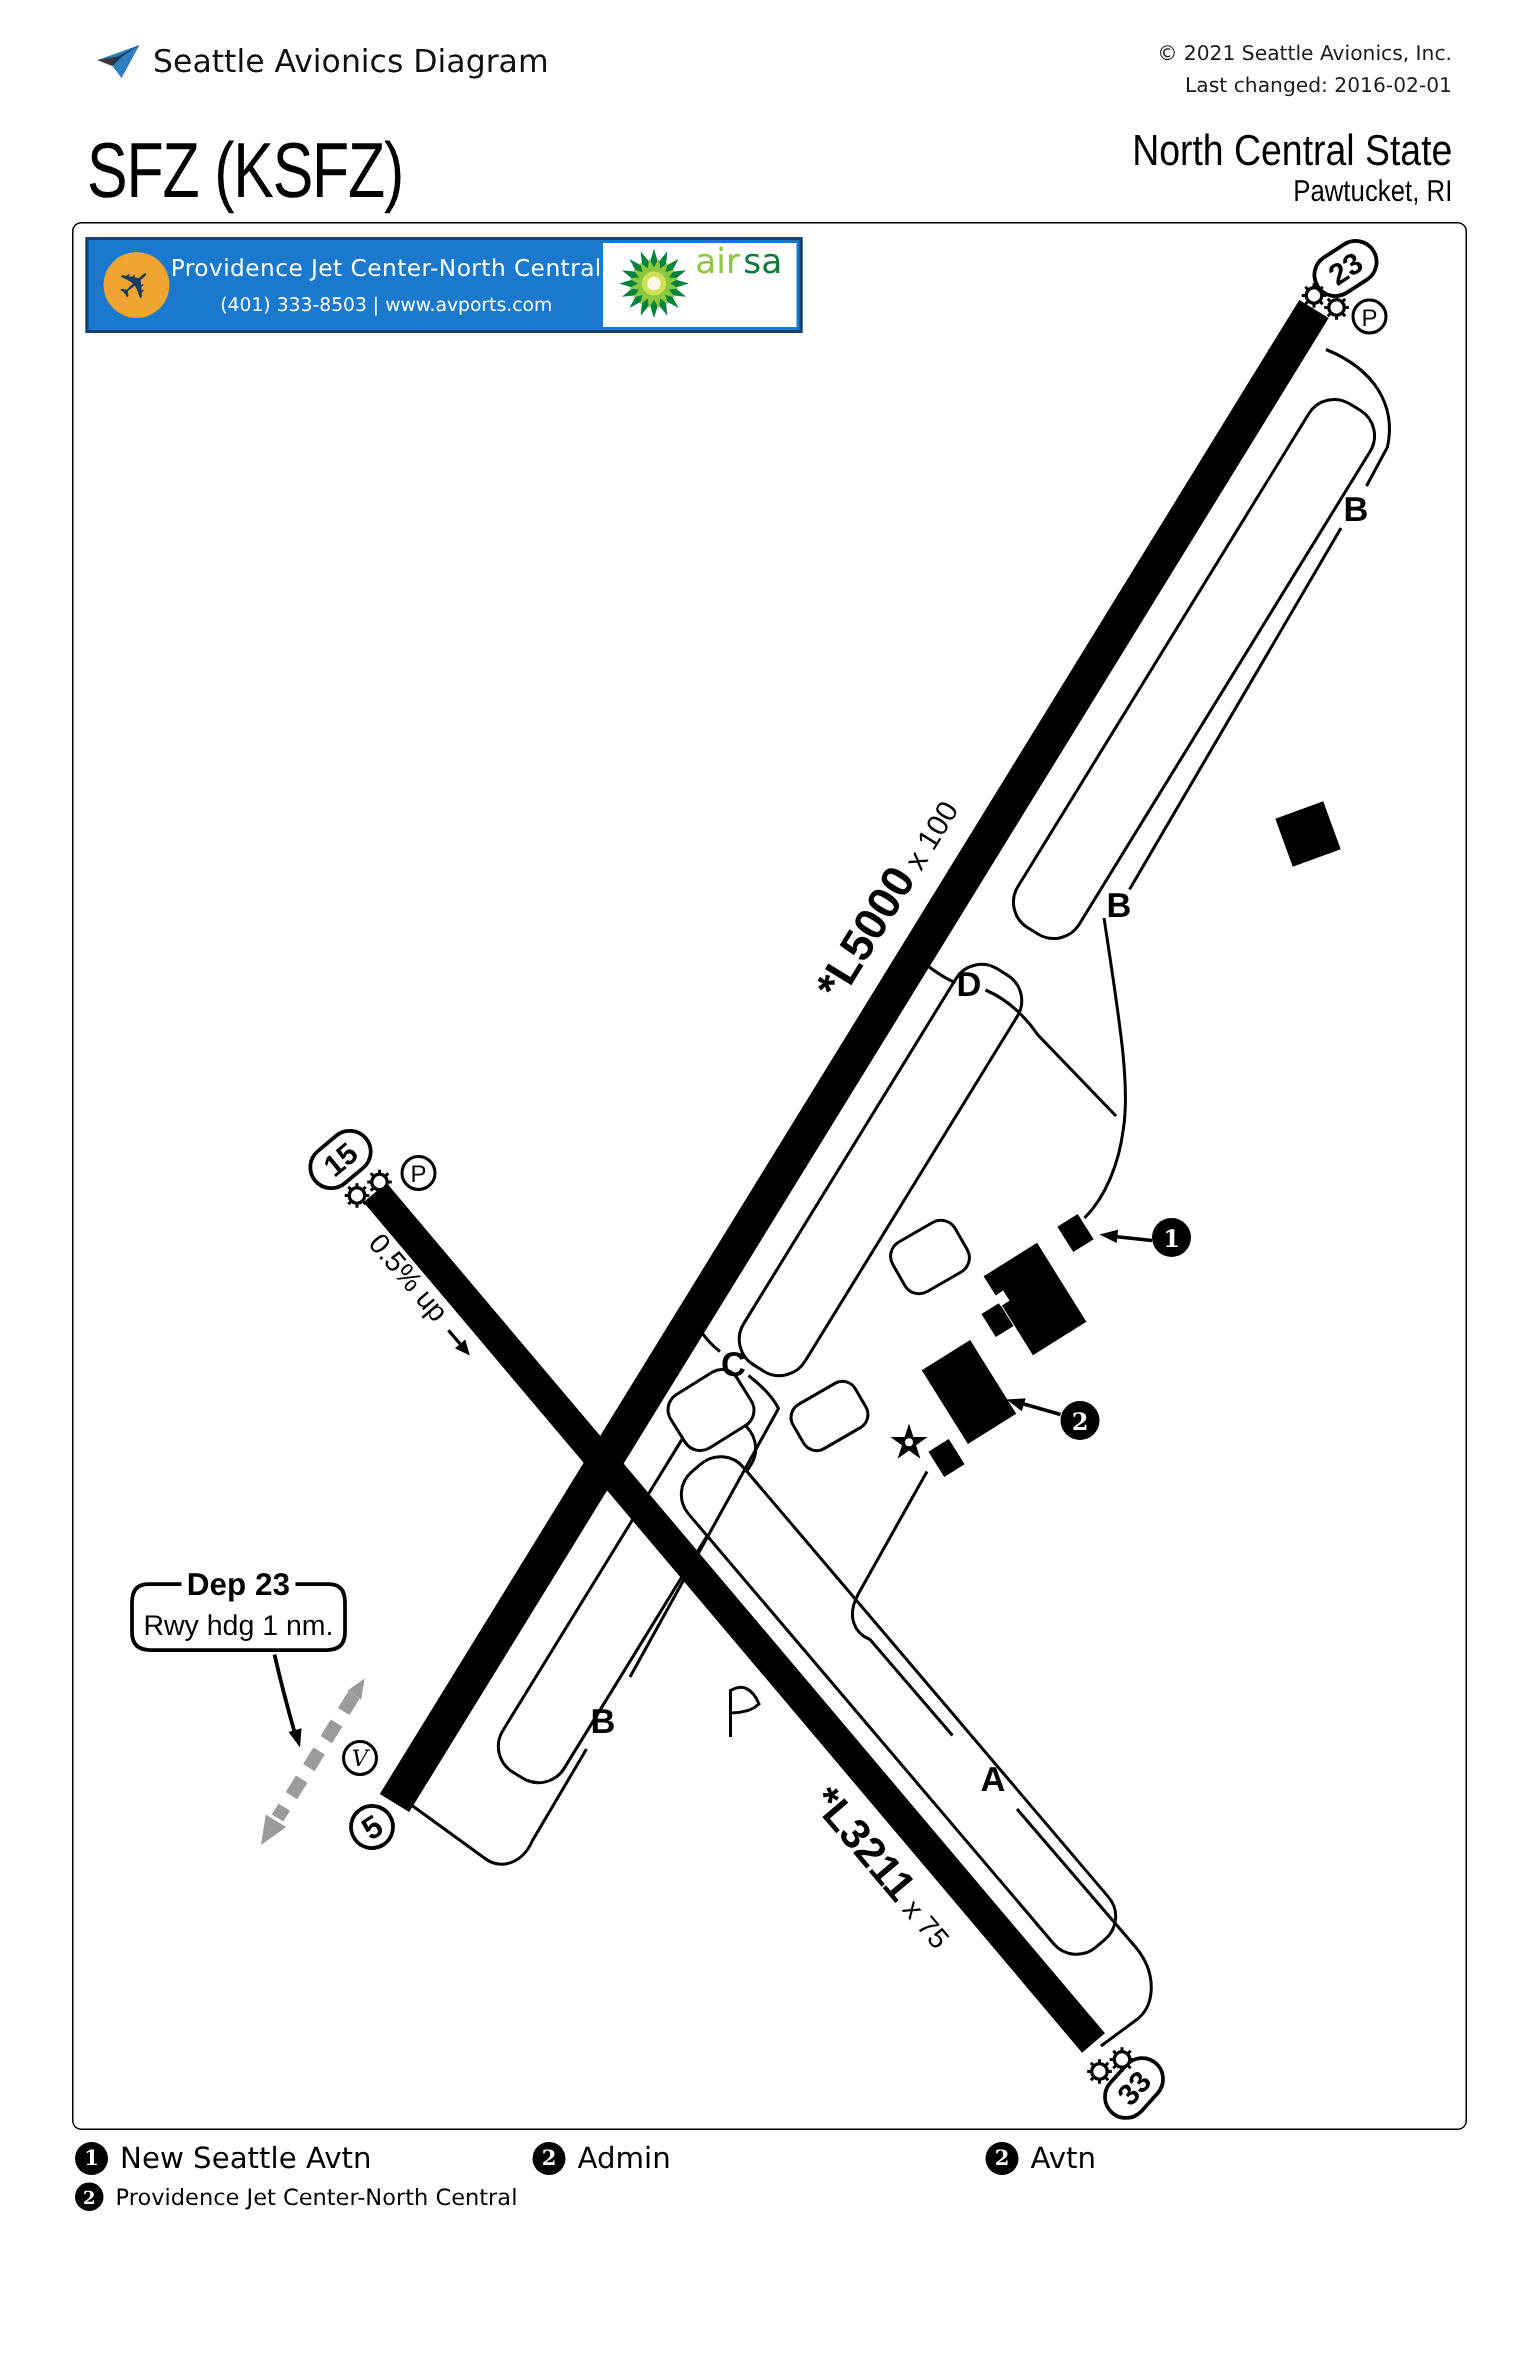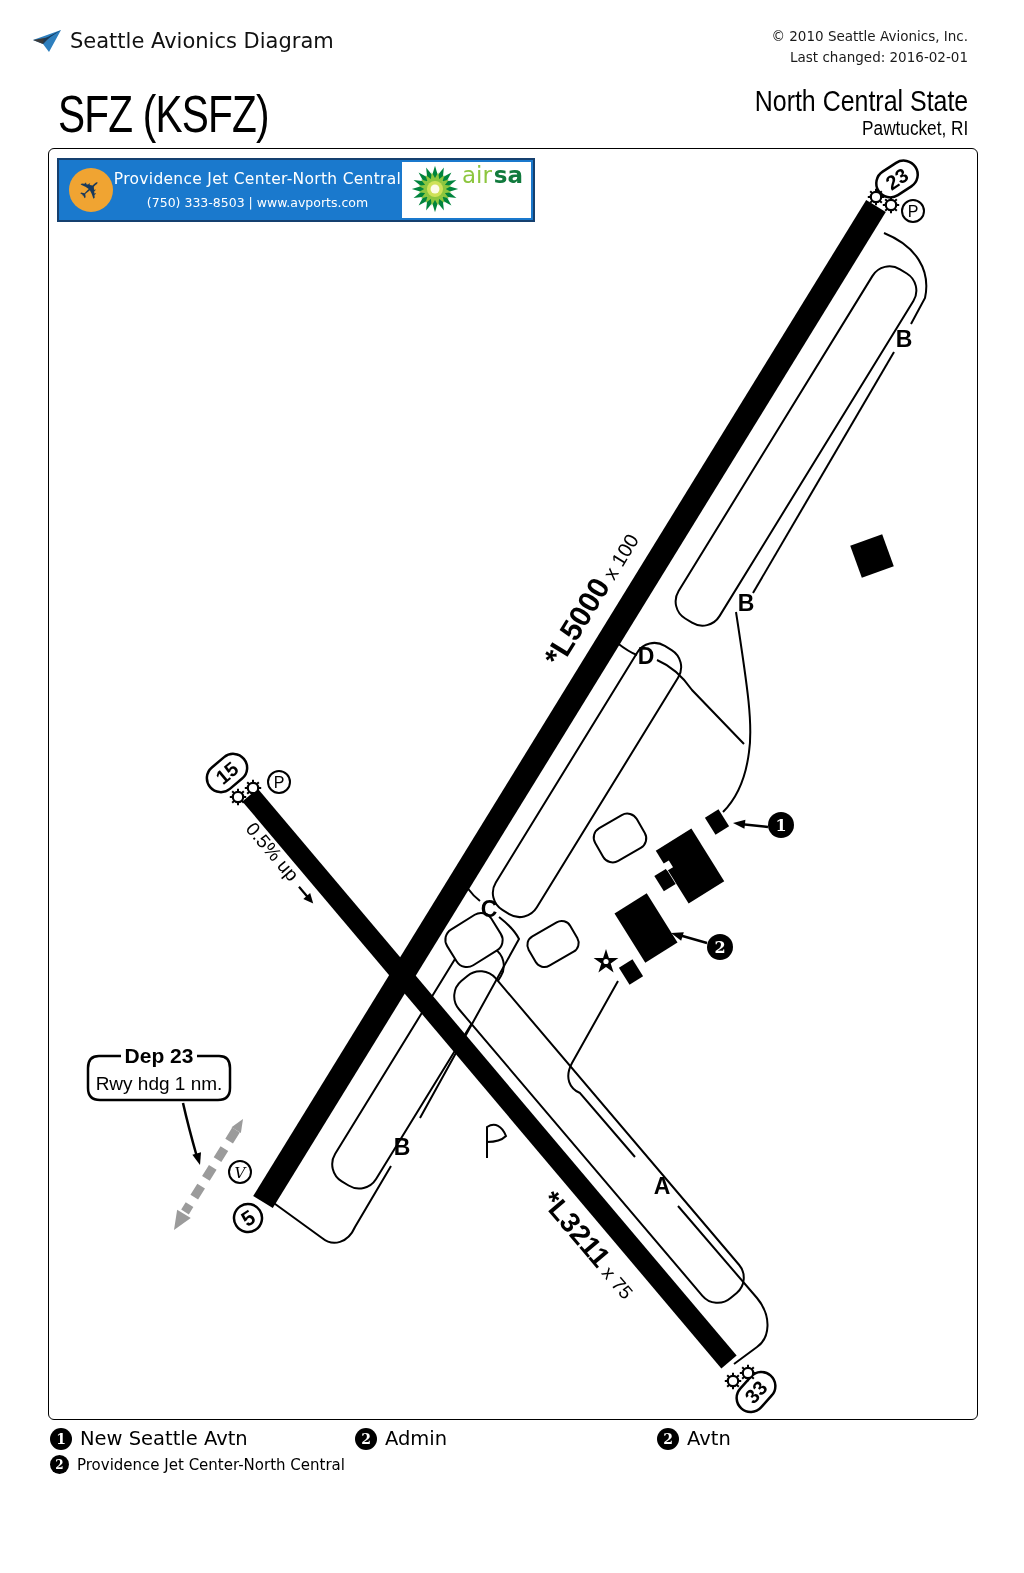--- a/index.html
+++ b/index.html
@@ -1,41 +1,41 @@
 <!DOCTYPE html>
 <html><head>
 <meta charset="utf-8">
 <style>
   html,body{margin:0;padding:0;background:#fff;}
   body{width:1024px;height:1573px;position:relative;font-family:"DejaVu Sans",sans-serif;color:#000;}
   .abs{position:absolute;}
 
   
-  .brand{left:32px;top:28px;display:flex;align-items:center;gap:8px;font-size:21px;font-weight:500;color:#111;}
+  .brand{left:64px;top:28px;display:flex;align-items:center;gap:8px;font-size:21px;font-weight:500;color:#111;}
   .copy{right:56px;top:26px;text-align:right;font-size:13.5px;line-height:1.55;color:#1a1a1a;}
 
   
   .apt-code{left:58px;top:84px;font-family:"Liberation Sans",sans-serif;font-size:52px;font-weight:400;transform:scaleX(0.78);transform-origin:left top;letter-spacing:-1px;}
   .apt-name{right:56px;top:86px;text-align:right;font-family:"Liberation Sans",sans-serif;transform:scaleX(0.86);transform-origin:right top;}
   .apt-name .n1{font-size:29px;line-height:1.05;}
   .apt-name .n2{font-size:20px;line-height:1.2;}
 
   
   .frame{left:48px;top:148px;width:928px;height:1270px;border:1.5px solid #000;border-radius:6px;}
 
   
   .banner{left:57px;top:158px;width:478px;height:64px;background:#1a79cd;border:2px solid #15406f;box-sizing:border-box;display:flex;align-items:center;}
   .fbo-circle{width:44px;height:44px;border-radius:50%;background:#f0a432;margin-left:10px;flex:0 0 auto;display:flex;align-items:center;justify-content:center;}
   .fbo-plane{font-size:28px;color:#17395c;transform:rotate(-42deg);line-height:1;}
   .fbo-text{flex:1 1 auto;text-align:center;color:#fff;}
   .fbo-text .l1{font-size:15.5px;letter-spacing:.3px;margin-bottom:7px;}
   .fbo-text .l2{font-size:12.5px;}
   .bp-box{width:129px;height:56px;background:#fff;margin-right:2px;flex:0 0 auto;display:flex;align-items:flex-start;justify-content:center;gap:2px;}
   .bp-air{font-size:23px;color:#8dc63f;}
-  .bp-sa{font-size:23px;color:#117a3d;font-weight:bold;}
+  .bp-sa{font-size:23px;color:#117a3d;font-weight:normal;}
 
   
   .legend1{left:50px;top:1427px;display:flex;align-items:center;font-size:19.5px;}
   .legend2{left:50px;top:1455px;display:flex;align-items:center;font-size:15px;}
   .lg-item{display:flex;align-items:center;}
   .numchip{display:inline-flex;align-items:center;justify-content:center;background:#000;color:#fff;border-radius:50%;font-family:"DejaVu Serif",serif;font-weight:bold;}
   .chip-lg{width:22px;height:22px;font-size:14px;margin-right:8px;}
   .chip-sm{width:19px;height:19px;font-size:12px;margin-right:8px;}
 
   
@@ -58,39 +58,39 @@
 
 <div class="abs brand">
   <svg width="30" height="26" viewBox="0 0 30 26">
     <polygon points="1,12 29,2 17,24 11,16" fill="#2e7fbe"></polygon>
     <polygon points="1,12 18,9 11,16" fill="#3a3a3a"></polygon>
     <polygon points="29,2 14,12 11,16 12,11" fill="#123a5e"></polygon>
   </svg>
   <span>Seattle Avionics Diagram</span>
 </div>
 <div class="abs copy">
-  <div>© 2010 Seattle Avionics, Inc.</div>
+  <div>© 2021 Seattle Avionics, Inc.</div>
   <div>Last changed: 2016-02-01</div>
 </div>
 
 <div class="abs apt-code">SFZ (KSFZ)</div>
 <div class="abs apt-name">
   <div class="n1">North Central State</div>
   <div class="n2">Pawtucket, RI</div>
 </div>
 
 <div class="abs frame"></div>
 
 <div class="abs banner">
   <div class="fbo-circle">
     <span class="fbo-plane">✈</span>
   </div>
   <div class="fbo-text">
     <div class="l1">Providence Jet Center-North Central</div>
-    <div class="l2">(750) 333-8503 | www.avports.com</div>
+    <div class="l2">(401) 333-8503 | www.avports.com</div>
   </div>
   <div class="bp-box">
     <svg width="50" height="54" viewBox="-28 -28 56 56">
       <defs>
         <path id="po" d="M0,-26 L4.2,-12 L-4.2,-12 Z"></path>
         <path id="pi" d="M0,-19 L3.6,-8 L-3.6,-8 Z"></path>
       </defs>
       <g fill="#00843d">
         <use href="#po"></use>
           <use href="#po" transform="rotate(22.5)"></use>

